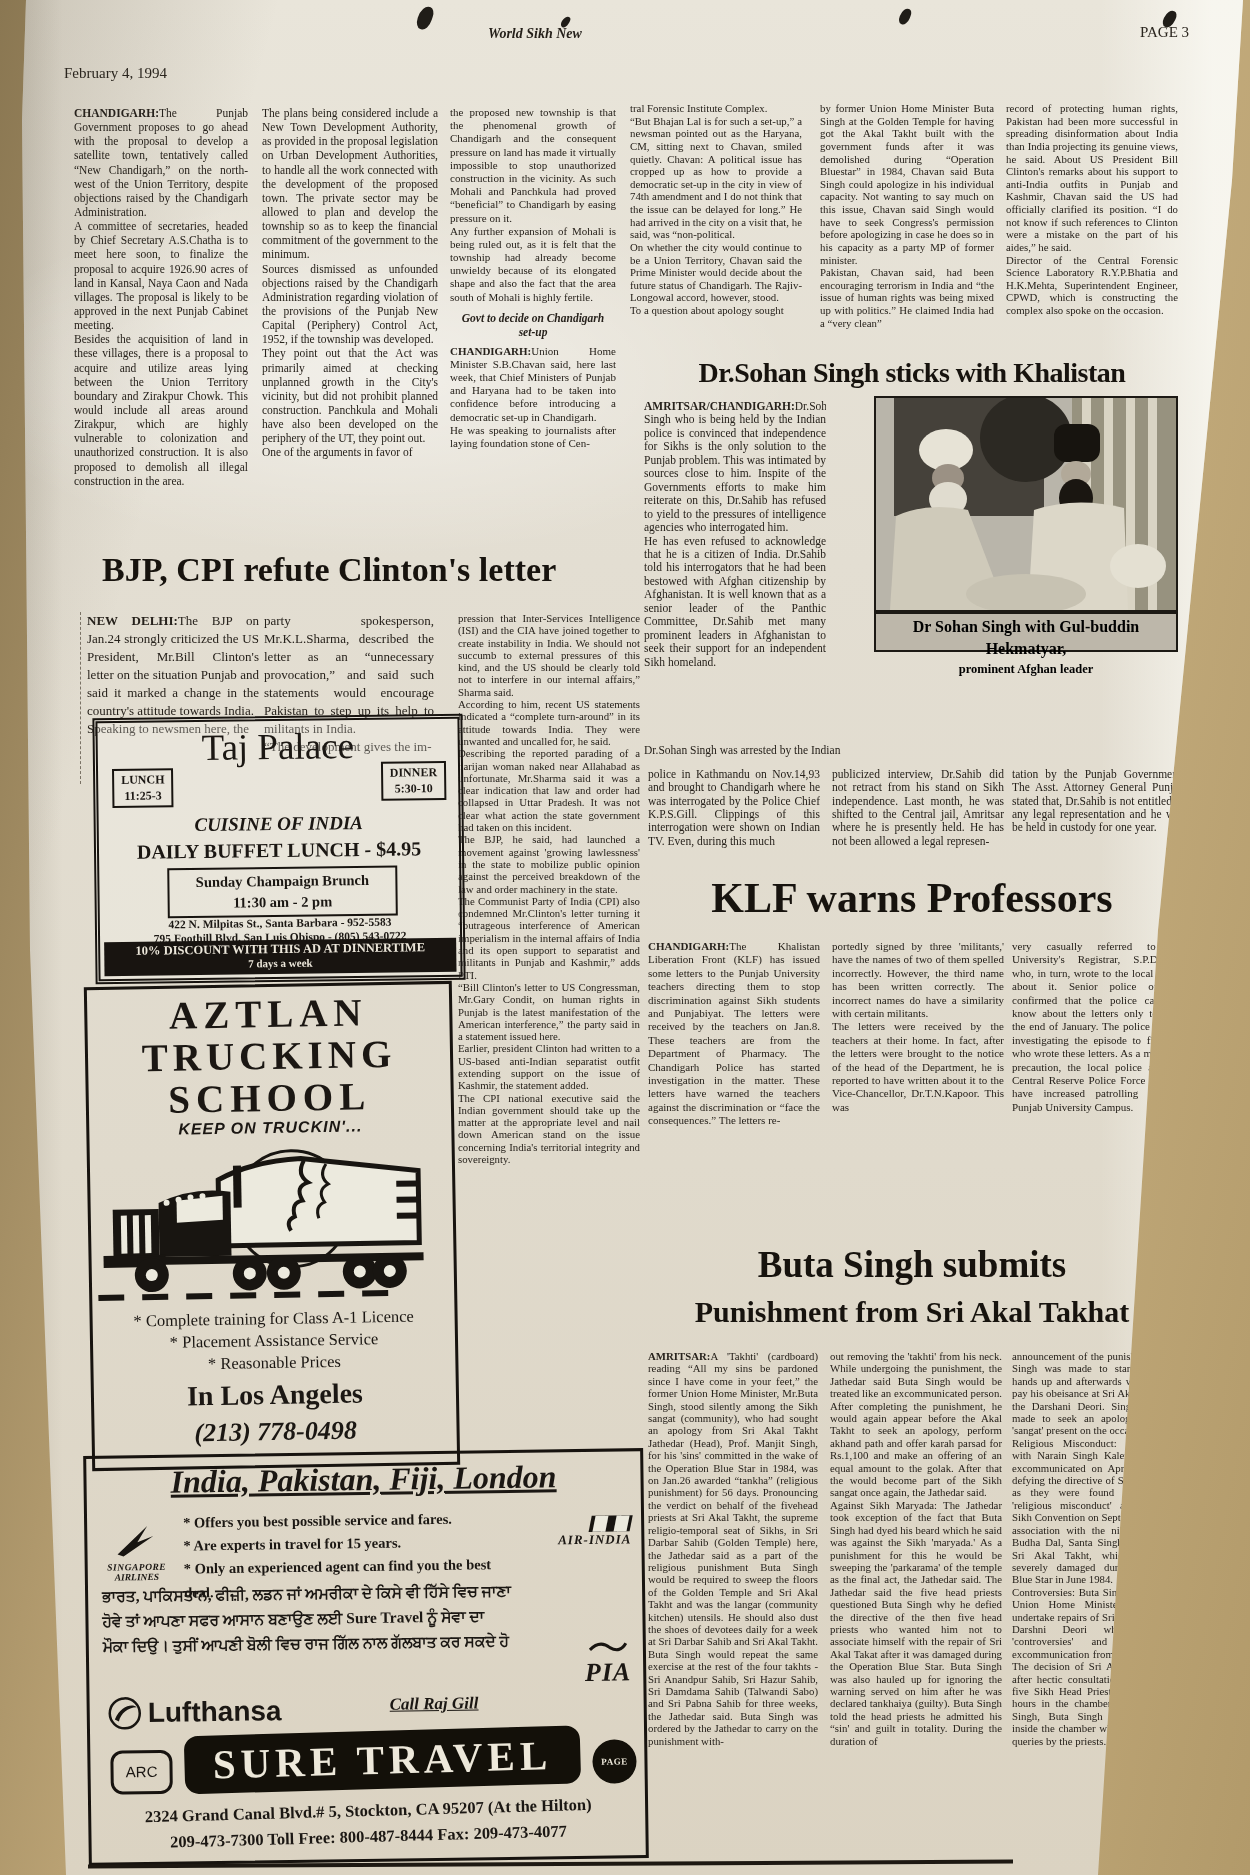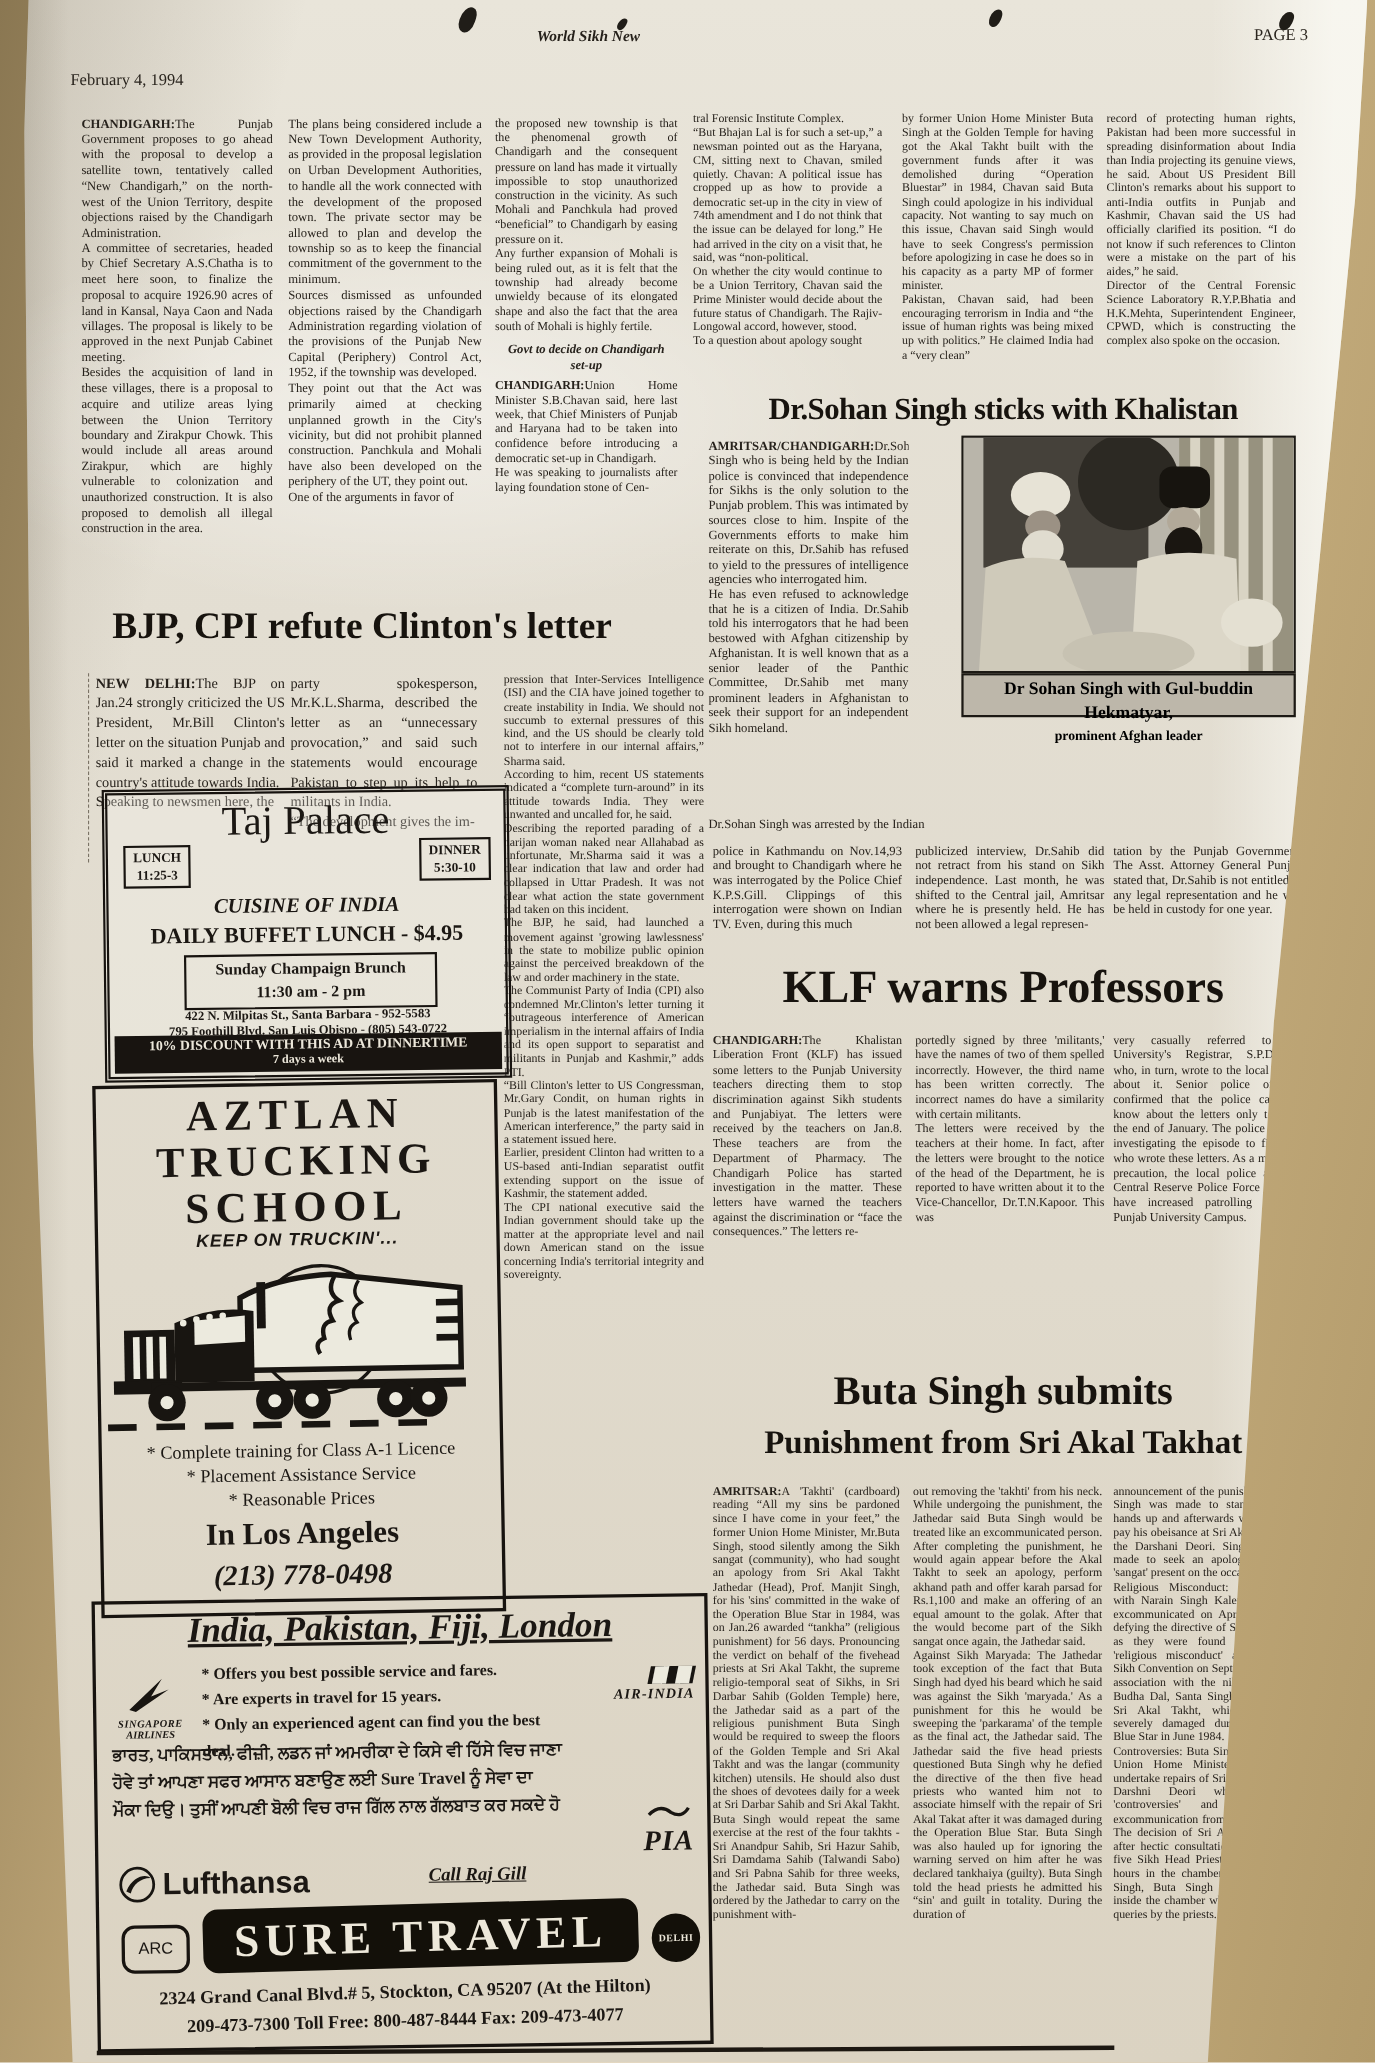--- a/index.html
+++ b/index.html
@@ -183,21 +183,21 @@
         <span style="font-size:28px;font-weight:bold;font-family:'Liberation Sans',sans-serif;vertical-align:middle;">Lufthansa</span>
       </div>
       <div class="abs" style="left:300px;top:240px;font-size:17px;font-weight:bold;font-style:italic;text-decoration:underline;">Call Raj Gill</div>
       <div class="abs ctr" style="left:20px;top:292px;width:56px;height:38px;border:3px solid #17130f;border-radius:12px;">
         <span style="font-size:15px;font-weight:400;line-height:38px;font-family:'Liberation Sans',sans-serif;">ARC</span>
       </div>
       <div class="abs ctr" style="left:94px;top:276px;width:396px;height:58px;background:#131009;border-radius:14px;transform:rotate(-0.8deg);">
         <span style="color:#ede8da;font-size:41px;font-weight:bold;letter-spacing:5px;line-height:58px;">SURE TRAVEL</span>
       </div>
       <div class="abs ctr" style="right:8px;top:288px;width:44px;height:44px;background:#131009;border-radius:50%;">
-        <span style="color:#ede8da;font-size:9px;font-weight:bold;line-height:44px;letter-spacing:.5px;">DELHI</span>
+        <span style="color:#ede8da;font-size:9px;font-weight:bold;line-height:44px;letter-spacing:.5px;">PAGE</span>
       </div>
       <div class="abs ctr" style="left:0;right:0;top:346px;font-size:16.5px;font-weight:bold;transform:rotate(-0.8deg);">2324 Grand Canal Blvd.# 5, Stockton, CA 95207 (At the Hilton)</div>
       <div class="abs ctr" style="left:0;right:0;top:372px;font-size:16.5px;font-weight:bold;transform:rotate(-0.8deg);">209-473-7300 Toll Free: 800-487-8444 Fax: 209-473-4077</div>
     </div>
 
     <div class="hl ctr" style="left:640px;top:358px;width:544px;font-size:28px;letter-spacing:-0.5px;">Dr.Sohan Singh sticks with Khalistan</div>
     <div class="col" style="left:644px;top:400px;width:182px;height:338px;font-size:11.5px;line-height:1.17;overflow:hidden;">
       <span class="pre"><b class="dl">AMRITSAR/CHANDIGARH:</b><span>Dr.Sohan Singh who is being held by the Indian police is convinced that independence for Sikhs is the only solution to the Punjab problem. This was intimated by sources close to him. Inspite of the Governments efforts to make him reiterate on this, Dr.Sahib has refused to yield to the pressures of intelligence agencies who interrogated him.
 He has even refused to acknowledge that he is a citizen of India. Dr.Sahib told his interrogators that he had been bestowed with Afghan citizenship by Afghanistan. It is well known that as a senior leader of the Panthic Committee, Dr.Sahib met many prominent leaders in Afghanistan to seek their support for an independent Sikh homeland.</span></span>
     </div>

